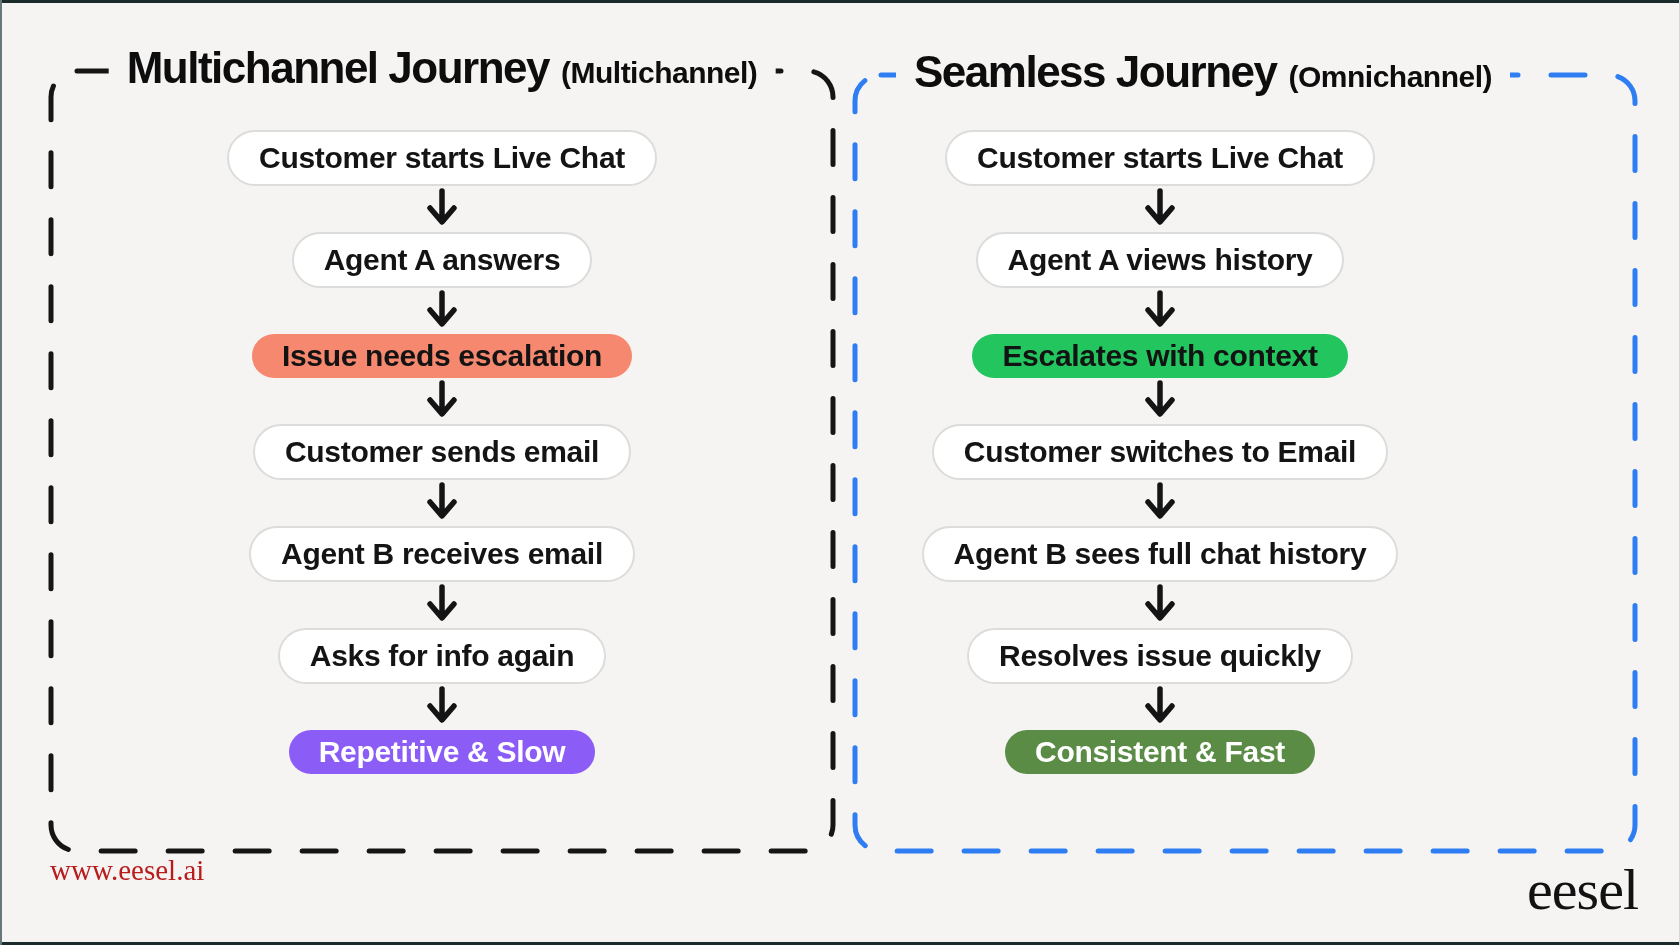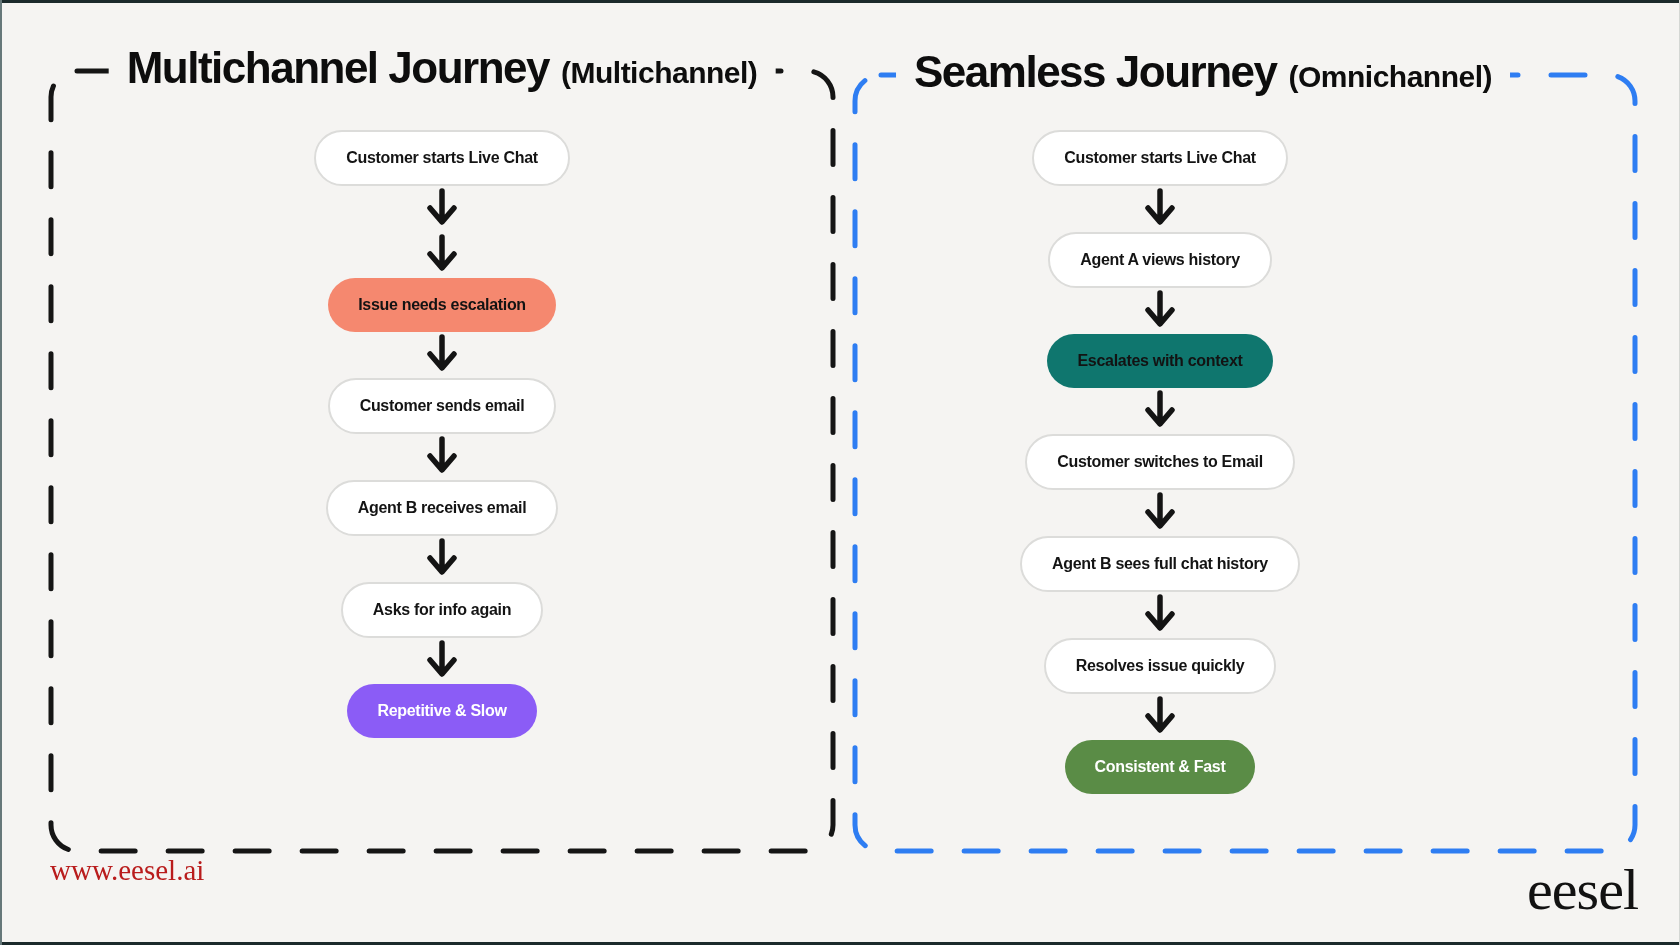--- a/index.html
+++ b/index.html
@@ -45,27 +45,27 @@
   }
   #panel-seamless .flow { top:58px; transform:translateX(-85px); }
 
   .step {
     height:56px;
     border-radius:28px;
     background:#ffffff;
     border:2px solid #dcdcda;
     display:flex; align-items:center; justify-content:center;
     padding:0 30px;
-    font-size:16px;
+    font-size:30px;
     font-weight:bold;
     color:#141414;
     white-space:nowrap;
     letter-spacing:-0.3px;
   }
-  .step.colored { border:none; height:54px; }
+  .step.colored { border:none; height:44px; }
 
   .arrow-wrap {
     height:46px;
     display:flex; align-items:center; justify-content:center;
   }
 
   .footer-url {
     position:absolute; left:50px; top:854px;
     font-family:"Liberation Serif", serif;
     font-size:29px; color:#b91c1c;
@@ -92,20 +92,21 @@
   <div class="panel-title">
     <span>Multichannel Journey</span><span class="subtitle">(Multichannel)</span>
   </div>
   <div class="flow">
       <div class="step">Customer starts Live Chat</div>
       <div class="arrow-wrap">
         <svg width="38" height="42" viewBox="0 0 38 42" fill="none">
           <path d="M19 3 L19 30 M7 20 L19 34 L31 20" stroke="#141414" stroke-width="5.5" stroke-linecap="round" stroke-linejoin="round"></path>
         </svg>
       </div>
+      <div class="step">Agent A answers</div>
       <div class="arrow-wrap">
         <svg width="38" height="42" viewBox="0 0 38 42" fill="none">
           <path d="M19 3 L19 30 M7 20 L19 34 L31 20" stroke="#141414" stroke-width="5.5" stroke-linecap="round" stroke-linejoin="round"></path>
         </svg>
       </div>
       <div class="step colored" style="background: rgb(245, 136, 111); color: rgb(19, 19, 19);">Issue needs escalation</div>
       <div class="arrow-wrap">
         <svg width="38" height="42" viewBox="0 0 38 42" fill="none">
           <path d="M19 3 L19 30 M7 20 L19 34 L31 20" stroke="#141414" stroke-width="5.5" stroke-linecap="round" stroke-linejoin="round"></path>
         </svg>
@@ -145,21 +146,21 @@
         <svg width="38" height="42" viewBox="0 0 38 42" fill="none">
           <path d="M19 3 L19 30 M7 20 L19 34 L31 20" stroke="#141414" stroke-width="5.5" stroke-linecap="round" stroke-linejoin="round"></path>
         </svg>
       </div>
       <div class="step">Agent A views history</div>
       <div class="arrow-wrap">
         <svg width="38" height="42" viewBox="0 0 38 42" fill="none">
           <path d="M19 3 L19 30 M7 20 L19 34 L31 20" stroke="#141414" stroke-width="5.5" stroke-linecap="round" stroke-linejoin="round"></path>
         </svg>
       </div>
-      <div class="step colored" style="background: #0f766e; color: rgb(19, 19, 19);">Escalates with context</div>
+      <div class="step colored" style="background: #22c55e; color: rgb(19, 19, 19);">Escalates with context</div>
       <div class="arrow-wrap">
         <svg width="38" height="42" viewBox="0 0 38 42" fill="none">
           <path d="M19 3 L19 30 M7 20 L19 34 L31 20" stroke="#141414" stroke-width="5.5" stroke-linecap="round" stroke-linejoin="round"></path>
         </svg>
       </div>
       <div class="step">Customer switches to Email</div>
       <div class="arrow-wrap">
         <svg width="38" height="42" viewBox="0 0 38 42" fill="none">
           <path d="M19 3 L19 30 M7 20 L19 34 L31 20" stroke="#141414" stroke-width="5.5" stroke-linecap="round" stroke-linejoin="round"></path>
         </svg>

